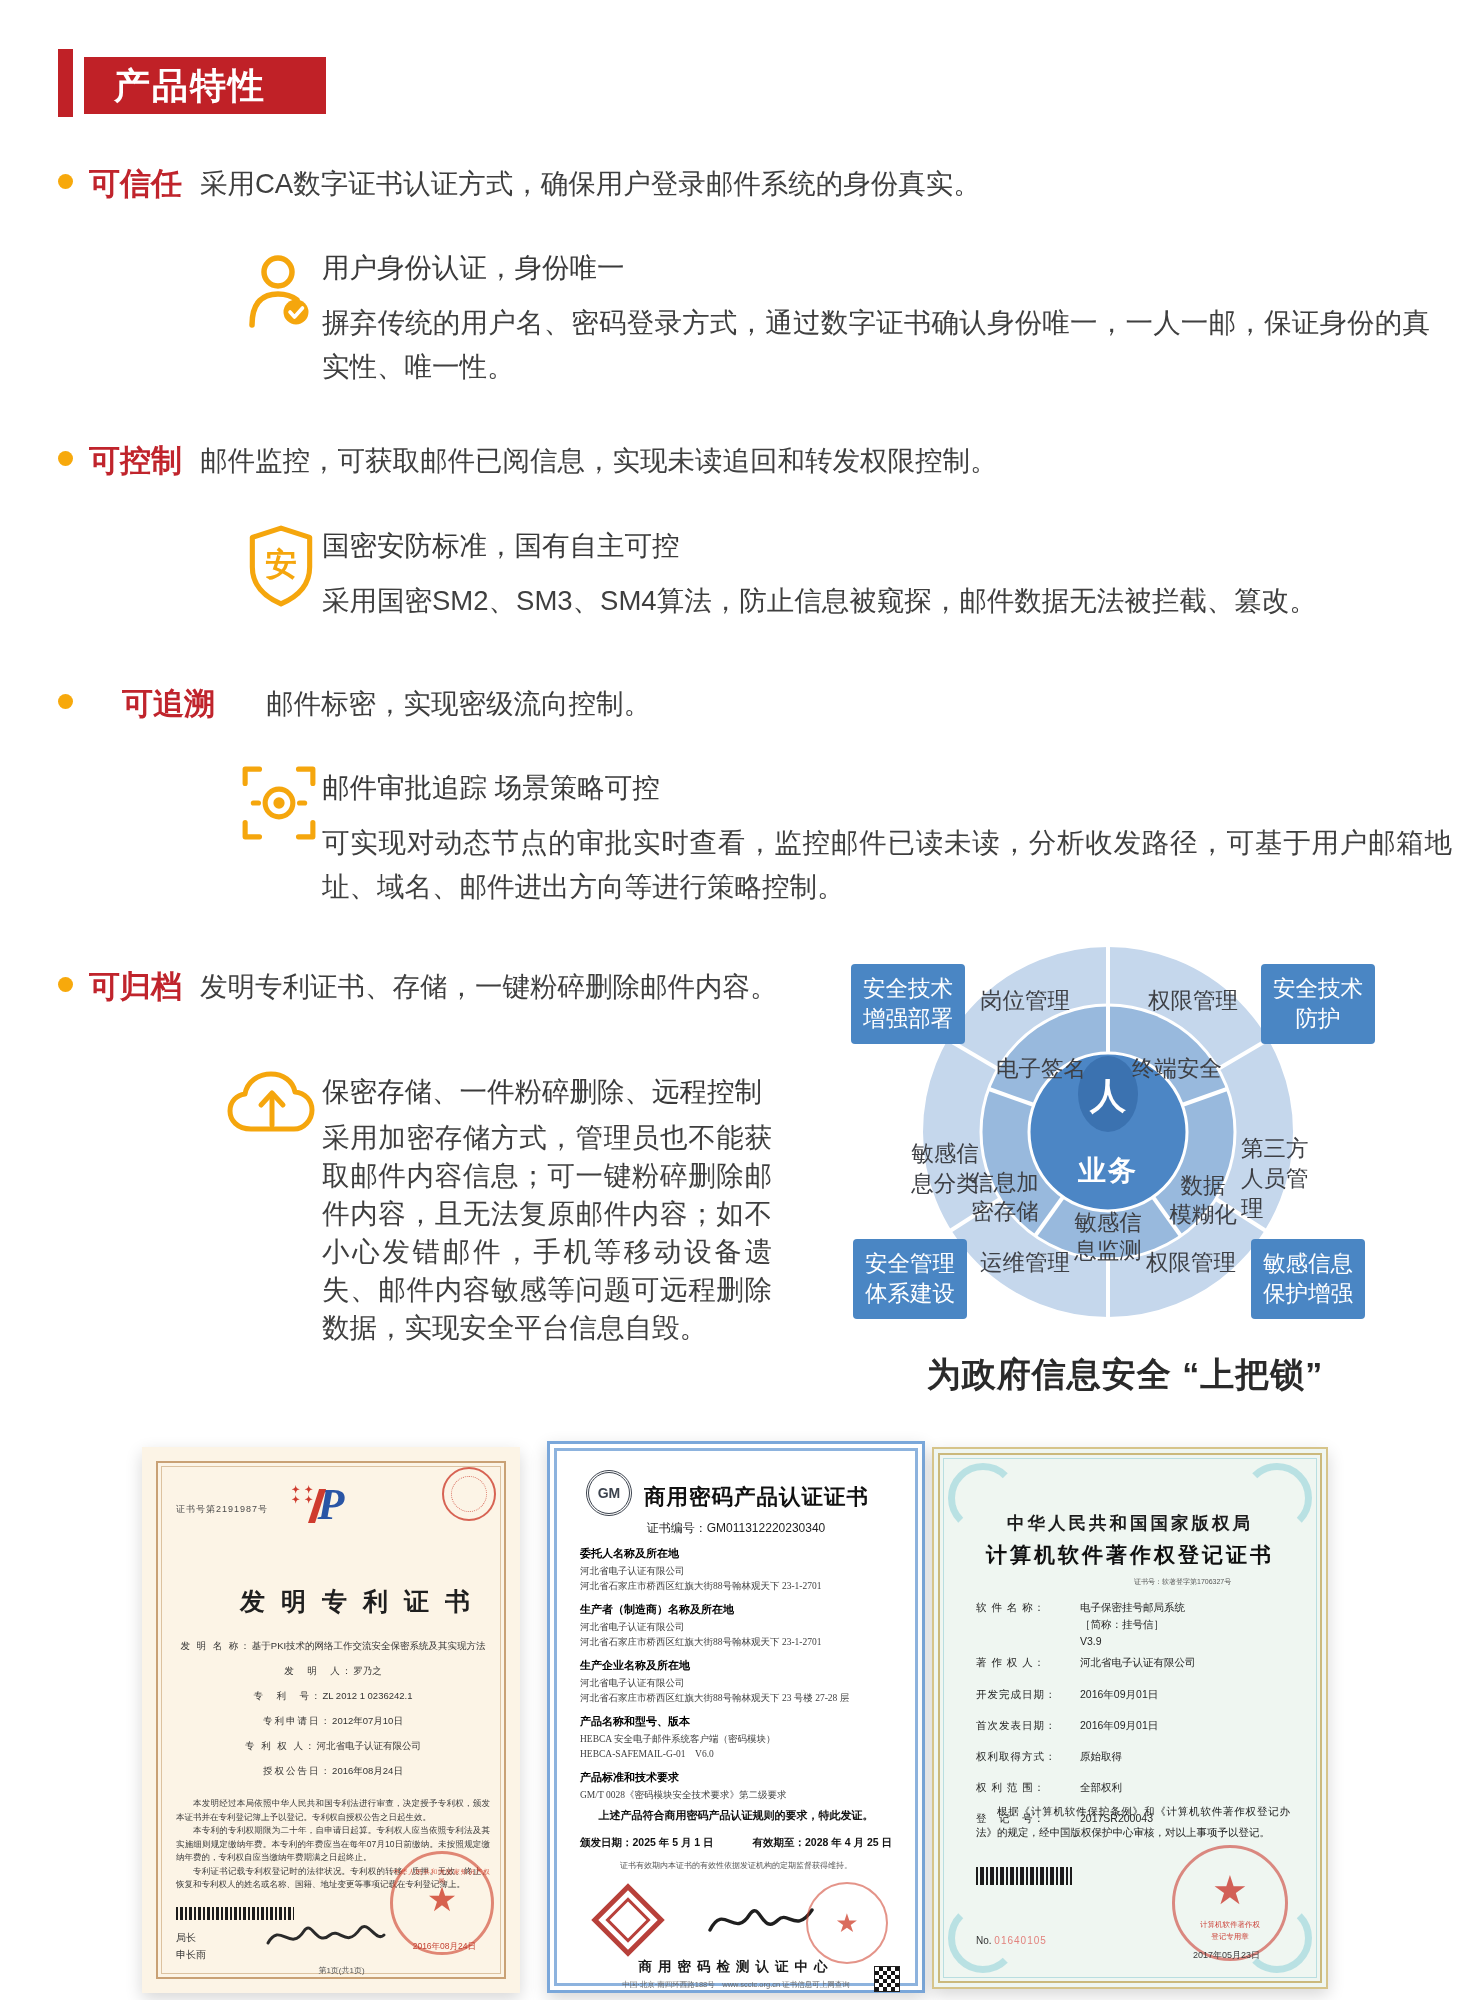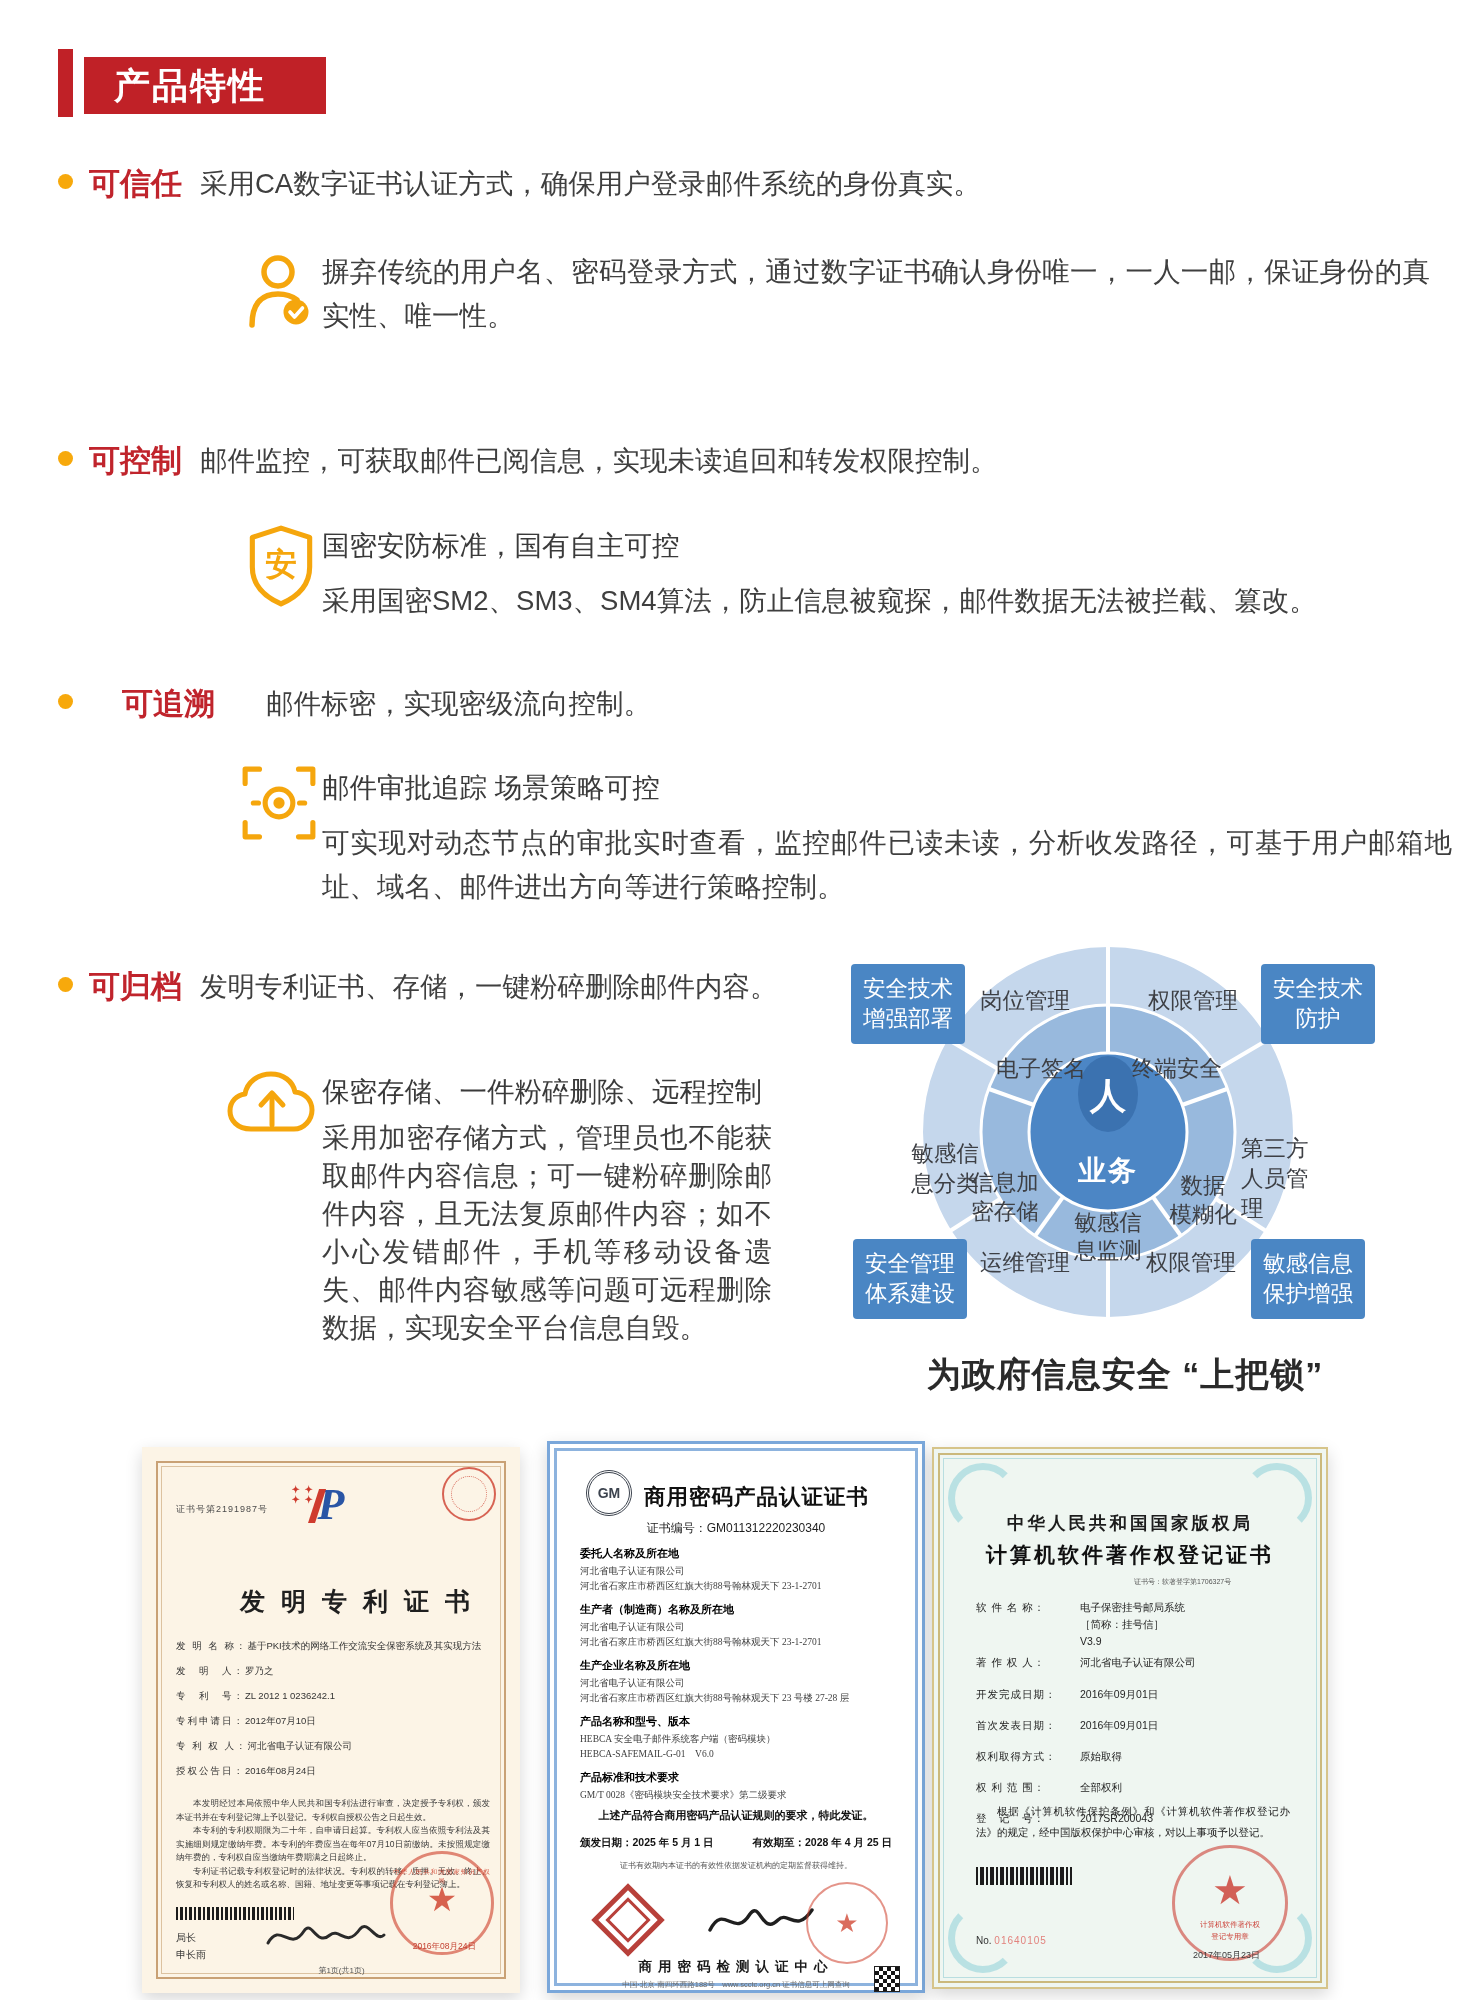--- a/index.html
+++ b/index.html
@@ -44,21 +44,21 @@
   .cert1 .frame { position:absolute; inset:14px; border:2px solid #c9a175; box-shadow:inset 0 0 0 3px #fcf4e6, inset 0 0 0 4px #dcc2a0; }
   .c1-certno { left:34px; top:56px; font-size:9px; color:#4a4a4a; letter-spacing:1px; }
   .c1-logo { left:50%; top:32px; transform:translateX(-50%); font-family:"Liberation Serif", serif;
              font-size:44px; font-weight:bold; font-style:italic; color:#2a55a5; }
   .c1-logo .slash { position:absolute; left:-4px; top:10px; width:7px; height:34px; background:#cf3b2e; transform:skewX(-18deg); }
   .c1-logo .stars { position:absolute; left:-26px; top:6px; font-size:10px; color:#cf3b2e; font-style:normal; letter-spacing:1px; width:24px; line-height:10px; }
   .c1-seal-top { right:24px; top:20px; width:54px; height:54px; border:2px solid rgba(205,62,46,.8); border-radius:50%; }
   .c1-seal-top::after { content:""; position:absolute; inset:7px; border:1px dotted rgba(205,62,46,.7); border-radius:50%; }
   .c1-title { left:0; top:138px; width:100%; text-align:center; font-family:Liberation Sans, sans-serif;
               font-size:25px; font-weight:bold; color:#1f1f1f; letter-spacing:16px; text-indent:16px;padding-left:48px; }
-  .c1-fields { left:34px; top:192px; right:30px; }
+  .c1-fields { left:34px; top:192px; right:30px;text-align:center; }
   .c1-row { font-size:9.5px; color:#333; line-height:13px; margin-bottom:12px; }
   .c1-row .lb { color:#333; letter-spacing:2px; }
   .c1-body { left:34px; top:350px; right:30px; }
   .c1-body p { font-size:8.5px; color:#3a3a3a; line-height:13.5px; text-align:justify; text-indent:2em; }
   .c1-barcode { left:34px; top:460px; width:118px; height:13px;
     background:repeating-linear-gradient(90deg,#1c1c1c 0 2px,transparent 2px 4px,#1c1c1c 4px 7px,transparent 7px 9px); }
   .c1-officer { left:34px; top:482px; font-size:10px; color:#333; line-height:17px; }
   .c1-sign { left:118px; top:466px; }
   .c1-seal { right:26px; top:404px; width:104px; height:104px; border:3px solid rgba(205,60,40,.6); border-radius:50%; }
   .c1-seal .star { position:absolute; left:50%; top:46%; transform:translate(-50%,-50%); font-size:34px; color:rgba(205,60,40,.8); }
@@ -131,20 +131,21 @@
   <svg viewBox="-43 -43 86 86" width="86" height="86">
     <g fill="none" stroke="#f5a60d" stroke-width="5.5" stroke-linecap="round" stroke-linejoin="round">
       <circle cx="-3" cy="-19" r="14"></circle>
       <path d="M -29 34 C -29 10 -17 3 -3 3 C 5 3 11 5 16 9"></path>
     </g>
     <circle cx="15" cy="21" r="12.5" fill="#f5a60d"></circle>
     <path d="M 9 21 l 4.5 5 l 8 -9" fill="none" stroke="#fff" stroke-width="3.6" stroke-linecap="round" stroke-linejoin="round"></path>
   </svg>
 </div>
 <div class="abs sub-text" style="left:322px; top:250px; width:1108px;">
+  <div class="sub-title">用户身份认证，身份唯一</div>
   <div class="sub-body">摒弃传统的用户名、密码登录方式，通过数字证书确认身份唯一，一人一邮，保证身份的真实性、唯一性。</div>
 </div>
 
 <div class="abs feat-head" style="top:440px;">
   <span class="dot"></span>
   <span class="feat-title">可控制</span>
   <span class="feat-summary">邮件监控，可获取邮件已阅信息，实现未读追回和转发权限控制。</span>
 </div>
 <div class="abs sub-icon" style="left:240px; top:522px;">
   <svg viewBox="-40 -42 80 84" width="82" height="86">

